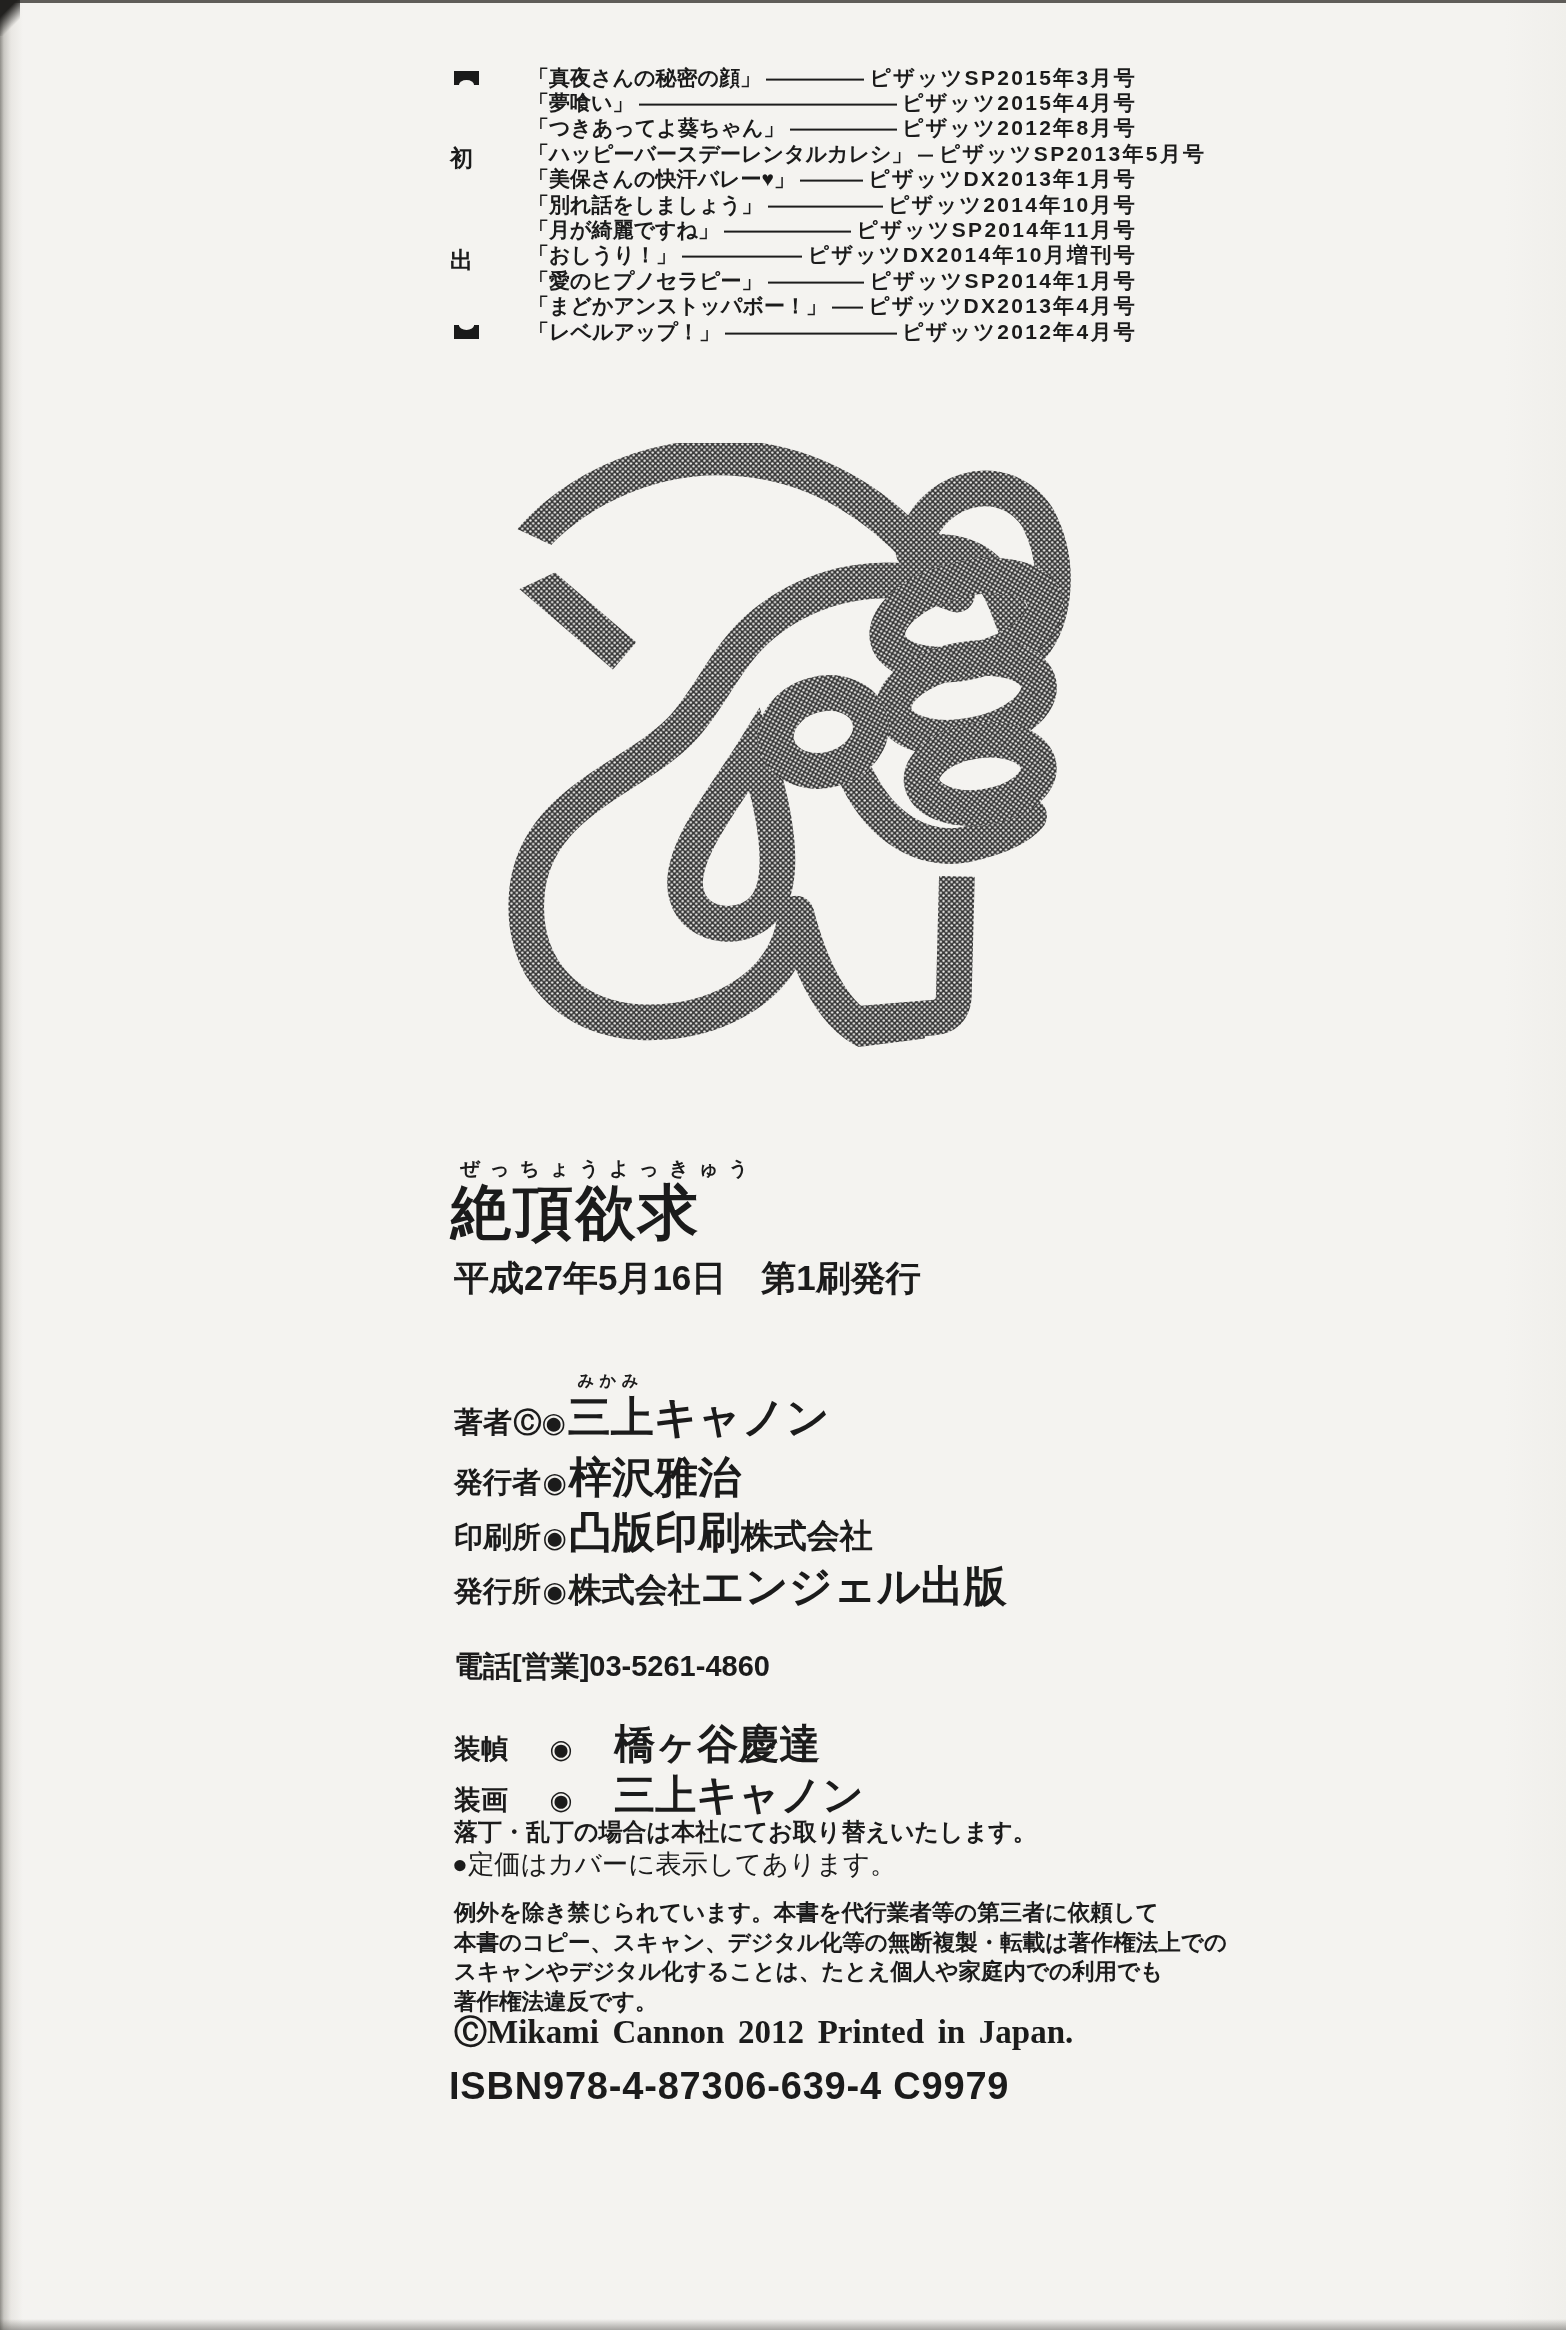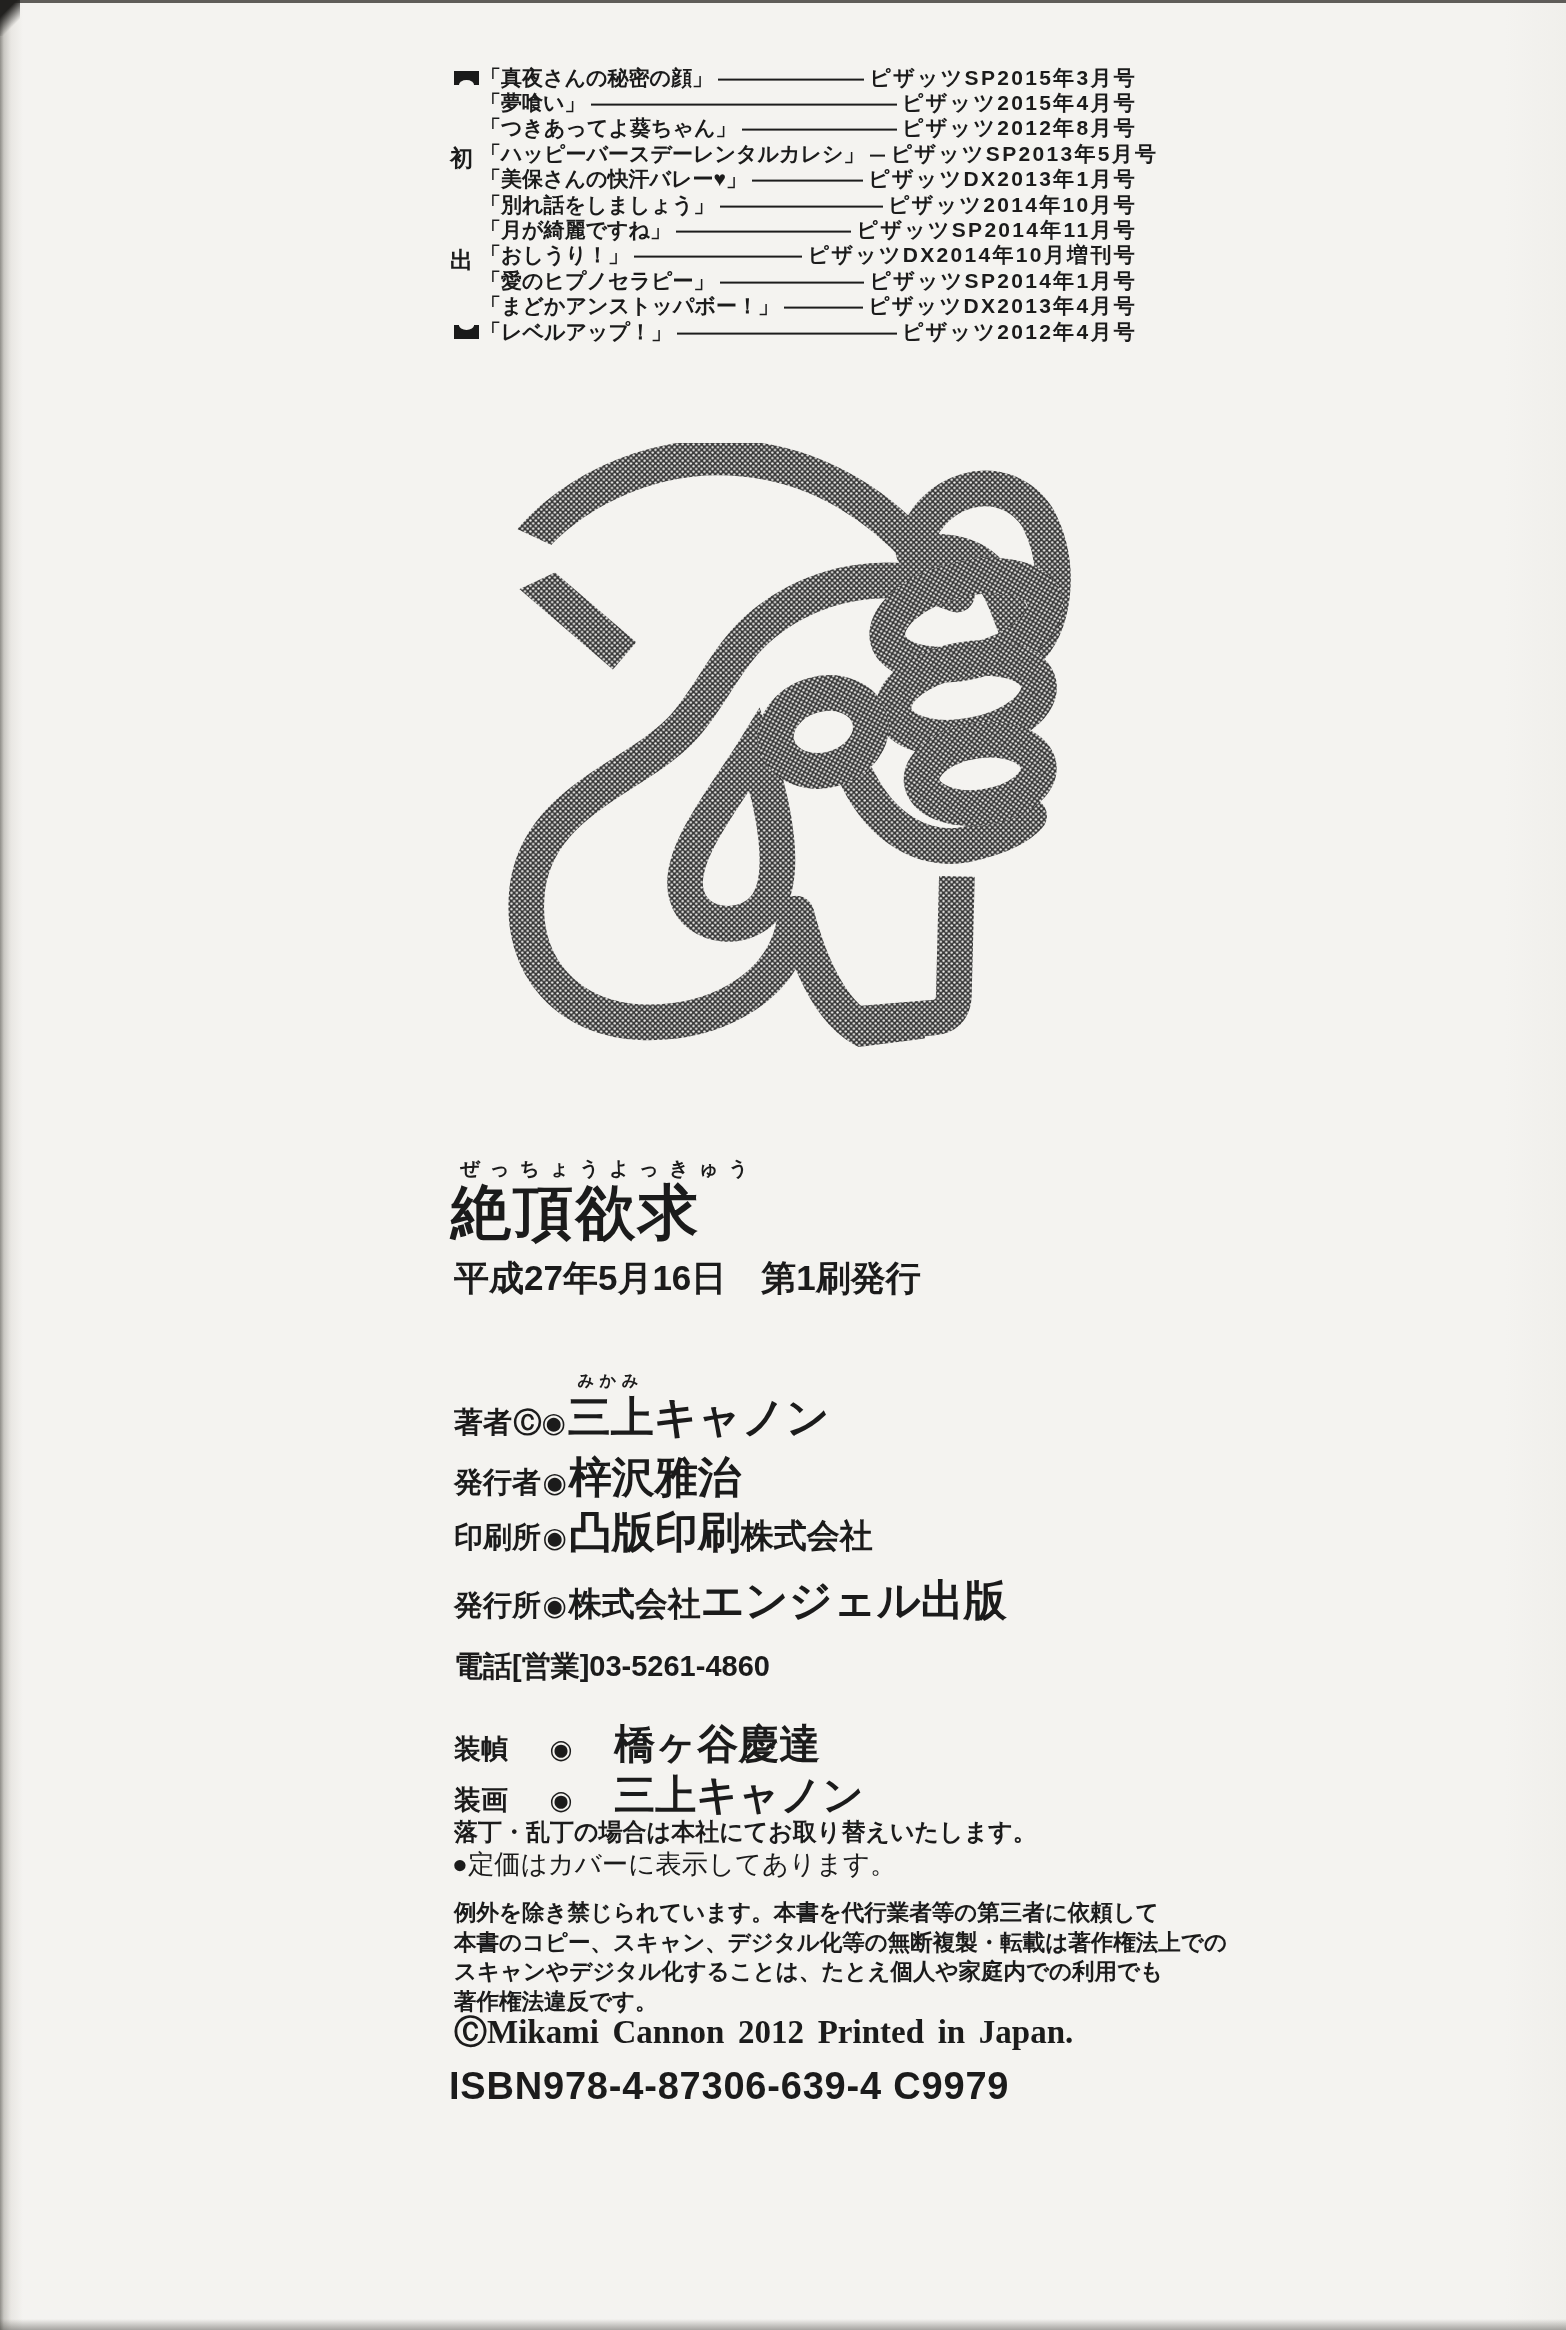--- a/index.html
+++ b/index.html
@@ -14,21 +14,21 @@
     position:absolute;left:0;top:0;width:1567px;height:2330px;
     background:linear-gradient(90deg,#8f8d88 0px,#c9c7c2 3.9px,#e9e7e3 11px,#f4f3f0 23px,#f4f3f0 96%,#f0efeb 100%);
   }
   .edge-top{position:absolute;left:0;top:0;right:0;height:3.1px;background:#44423e;opacity:.85;}
   .edge-bottom{position:absolute;left:0;bottom:0;right:0;height:11px;background:linear-gradient(180deg,rgba(0,0,0,0),rgba(70,68,64,.45));}
   .corner-tl{position:absolute;left:0;top:0;width:20px;height:36px;background:linear-gradient(135deg,#22211f 30%,rgba(0,0,0,0) 70%);}
 
   
   .pub-list{position:absolute;left:480px;top:65px;width:657px;}
   .pub-row{display:flex;align-items:center;height:25.4px;font-weight:700;font-size:21px;white-space:nowrap;}
-  .pub-title{flex:0 0 auto;}
+  .pub-title{flex:0 0 auto;margin-left:48px;}
   .leader{flex:1 1 auto;border-top:2.3px solid #1c1c1c;margin:0 5.4px;transform:translateY(1.6px);min-width:15.5px;}
   .pub-issue{flex:0 0 auto;letter-spacing:2.3px;}
 
   .mk-char{position:absolute;left:450px;font-size:23px;font-weight:800;}
   .vb{position:absolute;left:454px;width:25px;height:14px;background:#1a1a1a;}
   .vb .notch{position:absolute;left:4.7px;width:15.5px;height:10px;background:#f4f3f0;border-radius:50%;}
   .vb.top .notch{bottom:-4.7px;}
   .vb.bottom .notch{top:-4.7px;}
 
   
@@ -206,21 +206,21 @@
       </div>
 
       <div class="credit-row" style="top: 1504px;">
         <span class="role">印刷所</span>
         <span class="sym">◉</span>
 
         <span class="nm">凸版印刷</span>
         <span class="sm">株式会社</span>
       </div>
 
-      <div class="credit-row" style="top: 1558px; margin-top: 14px;">
+      <div class="credit-row" style="top: 1558px;">
         <span class="role">発行所</span>
         <span class="sym">◉</span>
 
         <span class="sm">株式会社</span>
         <span class="nm">エンジェル出版</span>
 
       </div>
 
   </div>
 

